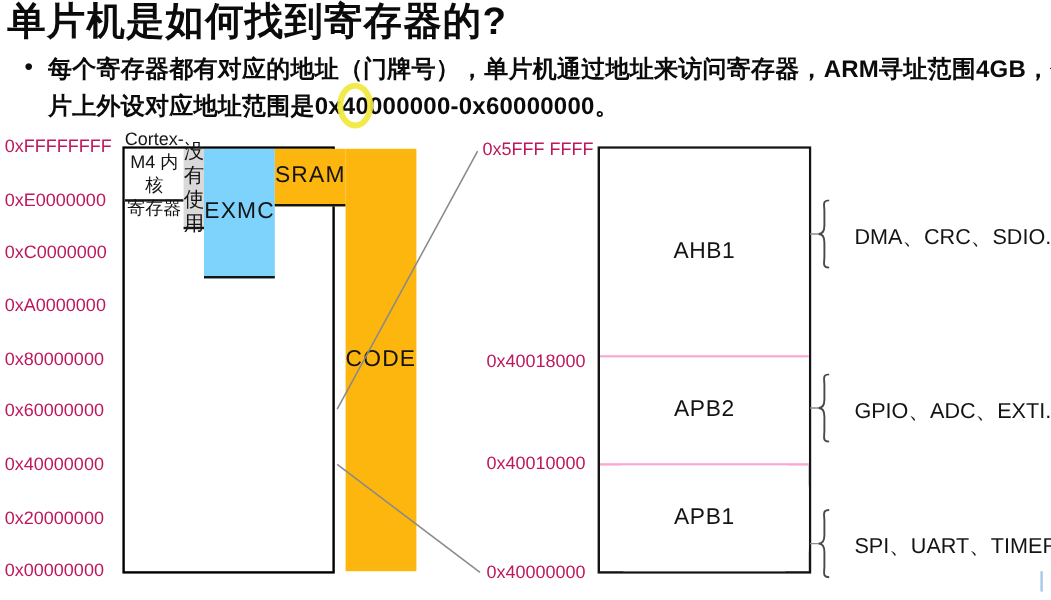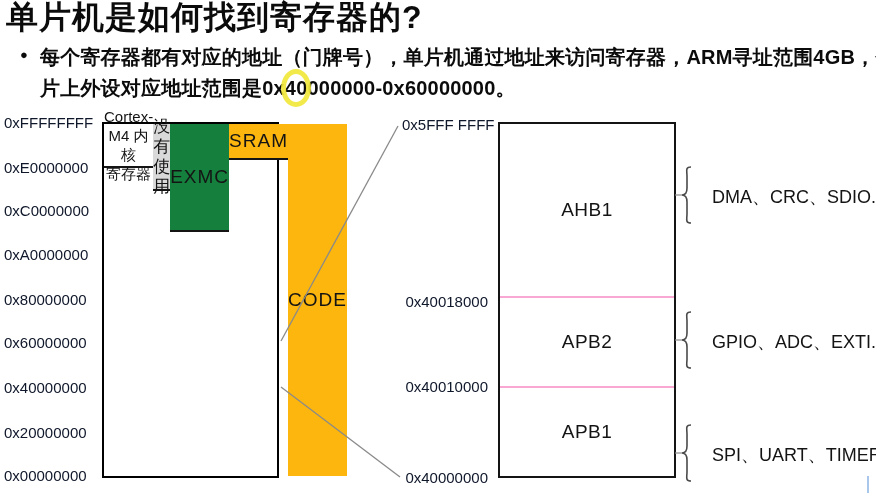--- a/index.html
+++ b/index.html
@@ -15,39 +15,39 @@
   .bullet-dot{position:absolute;left:20px;top:47px;font-size:13px;color:#0b0b0b;}
   .bullet-line{position:absolute;left:40px;font-size:20px;font-weight:700;color:#0b0b0b;
     white-space:nowrap;letter-spacing:0.2px;}
   .bullet-line.l1{top:44px;}
   .bullet-line.l2{top:75px;}
   .highlight-ring{
     position:absolute;left:281px;top:69px;width:20px;height:28px;
     border:5px solid #f1e83b;border-radius:50%;opacity:.92;pointer-events:none;
   }
   
-  .addr{position:absolute;font-size:15px;color:#0f172a;white-space:nowrap;}
+  .addr{position:absolute;font-size:15px;color:#be185d;white-space:nowrap;}
   .addr.left-col{left:4px;}
   .addr.right-col{left:402px;width:86px;text-align:right;}
   .membox{
     position:absolute;left:102px;top:122px;width:177px;height:356px;
     border:2px solid #000000;box-sizing:border-box;display:flex;flex-direction:row;
     background:#fff;
   }
   .mblock{
     box-sizing:border-box;border-bottom:2px solid #141414;
     display:flex;flex-direction:column;align-items:center;justify-content:center;
     font-size:17px;color:#141414;text-align:center;line-height:20px;
   }
   .mblock:last-child{border-bottom:none;flex:1;}
   .mb0{height:44px;font-size:15px;line-height:19px;background:#ffffff;}
   .mb1{height:67px;background:#d9d9d9;}
-  .mb2{height:108px;background:#15803d;font-size:19px;letter-spacing:1px;}
+  .mb2{height:108px;background:#7dd3fc;font-size:19px;letter-spacing:1px;}
   .mb3{height:45px;background:#ffffff;}
-  .mb4{height:36px;background:#fcb60e;font-size:19px;letter-spacing:1px;}
+  .mb4{height:48px;background:#fcb60e;font-size:19px;letter-spacing:1px;}
   .mb5{background:#fcb60e;font-size:19px;letter-spacing:1px;}
   .note{position:absolute;left:100px;top:480px;font-size:14px;color:#2c3c52;white-space:nowrap;}
   
   .busbox{
     position:absolute;left:498px;top:122px;width:178px;height:356px;
     border:2px solid #141414;box-sizing:border-box;display:flex;flex-direction:column;
     background:#fff;
   }
   .bblock{
     box-sizing:border-box;border-bottom:2px solid #f9a8d4;

